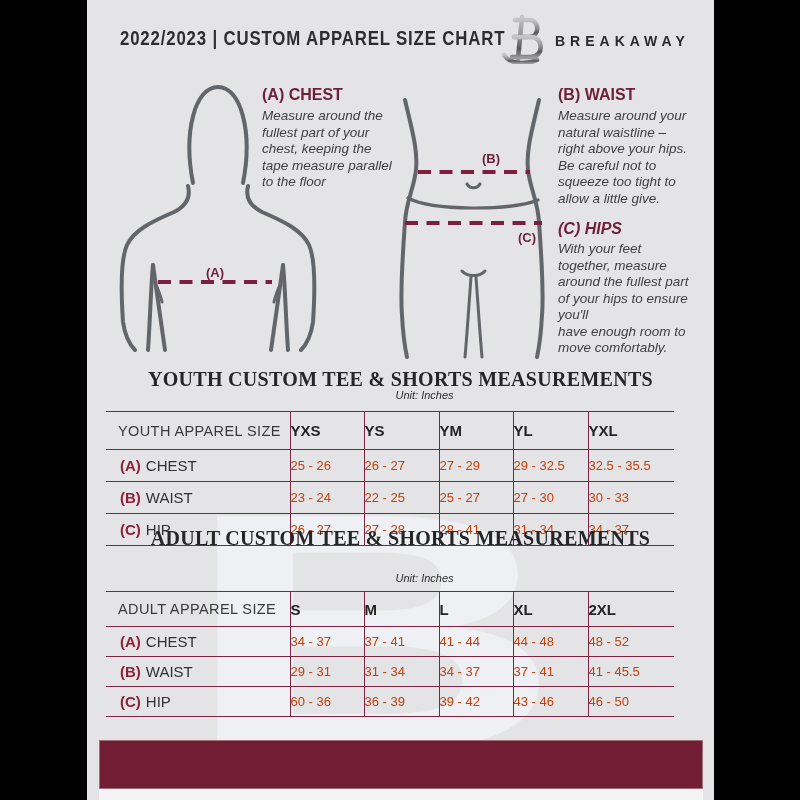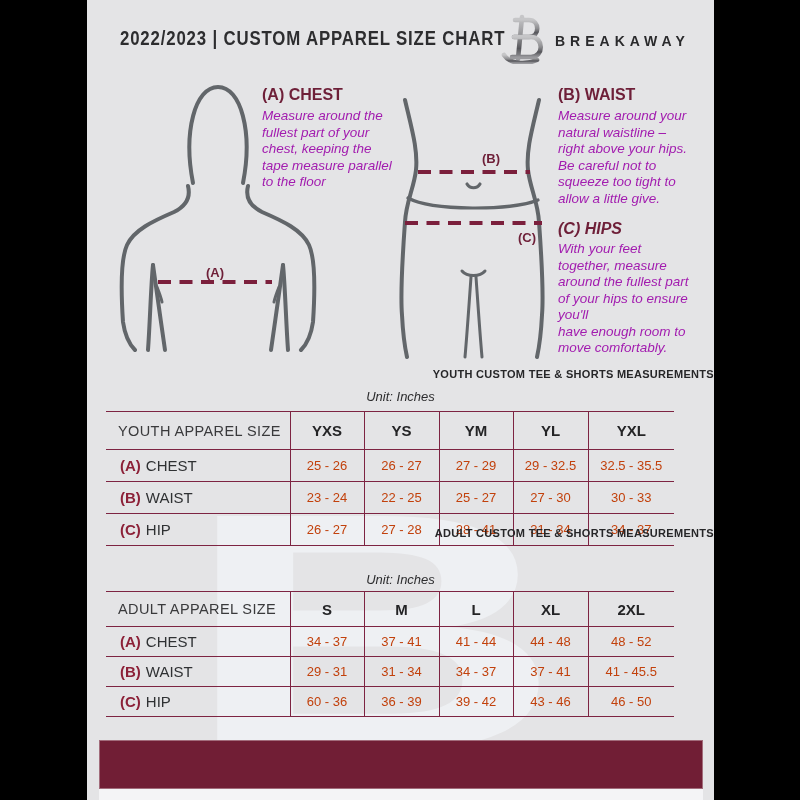--- a/index.html
+++ b/index.html
@@ -18,43 +18,43 @@
 
   
   .doc-title{position:absolute;left:33px;top:27px;font-size:20px;font-weight:bold;color:#2d2d2f;
              letter-spacing:1px;transform:scaleX(0.84);transform-origin:left top;white-space:nowrap;}
   .logo-box{position:absolute;left:414px;top:14px;width:44px;height:50px;}
   .brand{position:absolute;left:468px;top:33px;font-size:14px;font-weight:bold;color:#2a2a2c;
          letter-spacing:5px;white-space:nowrap;}
 
   
   .instr-h{position:absolute;font-size:16px;font-weight:bold;color:#6e1f38;white-space:nowrap;}
-  .instr-p{position:absolute;font-size:13.5px;font-style:italic;color:#a21caf;line-height:16.5px;
+  .instr-p{position:absolute;font-size:13.5px;font-style:italic;color:#404040;line-height:16.5px;
            white-space:pre-line;}
   .h-a{left:175px;top:86px;} .p-a{left:175px;top:108px;width:140px;}
   .h-b{left:471px;top:86px;} .p-b{left:471px;top:108px;width:150px;}
   .h-c{left:471px;top:220px;font-style:italic;} .p-c{left:471px;top:241px;width:152px;}
 
   .fig1{position:absolute;left:20px;top:82px;}
   .fig2{position:absolute;left:305px;top:90px;}
 
   
-  .tbl-title{position:absolute;left:0;width:627px;text-align:right;font-size:11px;font-weight:bold;
-             color:#262628;letter-spacing:.3px;}
-  .tbl-unit{position:absolute;left:0;width:627px;text-align:center;font-size:13px;font-style:italic;
-            color:#2c2c2e;}
+  .tbl-title{position:absolute;left:0;width:627px;text-align:center;font-size:20px;font-weight:bold;
+             color:#262628;letter-spacing:.3px;font-family:Liberation Serif, serif;}
+  .tbl-unit{position:absolute;left:0;width:627px;text-align:center;font-size:11px;font-style:italic;
+            color:#2c2c2e;padding-left:24px;}
   .t1-title{top:368px;} .t1-unit{top:389px;}
   .t2-title{top:527px;} .t2-unit{top:572px;}
   .tbl-wrap{position:absolute;left:19px;width:568px;}
   .t1{top:411px;} .t2{top:591px;}
   table.size-table{border-collapse:collapse;width:568px;table-layout:fixed;
                    border-top:1.5px solid #7d2442;border-bottom:1.5px solid #7d2442;}
   table.size-table tr{border-bottom:1.5px solid #7d2442;}
   table.size-table th, table.size-table td{border-left:1.4px solid #7d2442;padding:0;
-                   vertical-align:middle;text-align:center;}
+                   vertical-align:middle;text-align:left;}
   table.size-table th:first-child, table.size-table td:first-child{border-left:none;}
   table.size-table th{font-size:15px;font-weight:bold;color:#242426;}
   table.size-table th.size-row-header{font-weight:normal;font-size:14.5px;color:#3a3a3c;
                    text-align:left;padding-left:12px;letter-spacing:.4px;}
   table.size-table td{font-size:13px;color:#c2410c;}
   table.size-table td.measure-label{text-align:left;padding-left:14px;font-size:15px;color:#2f3133;}
   .pfx{color:#8c2138;font-weight:bold;margin-right:5px;}
   .t1 th{height:37px;} .t1 td{height:31px;}
   .t2 th{height:34px;} .t2 td{height:29px;}
 

